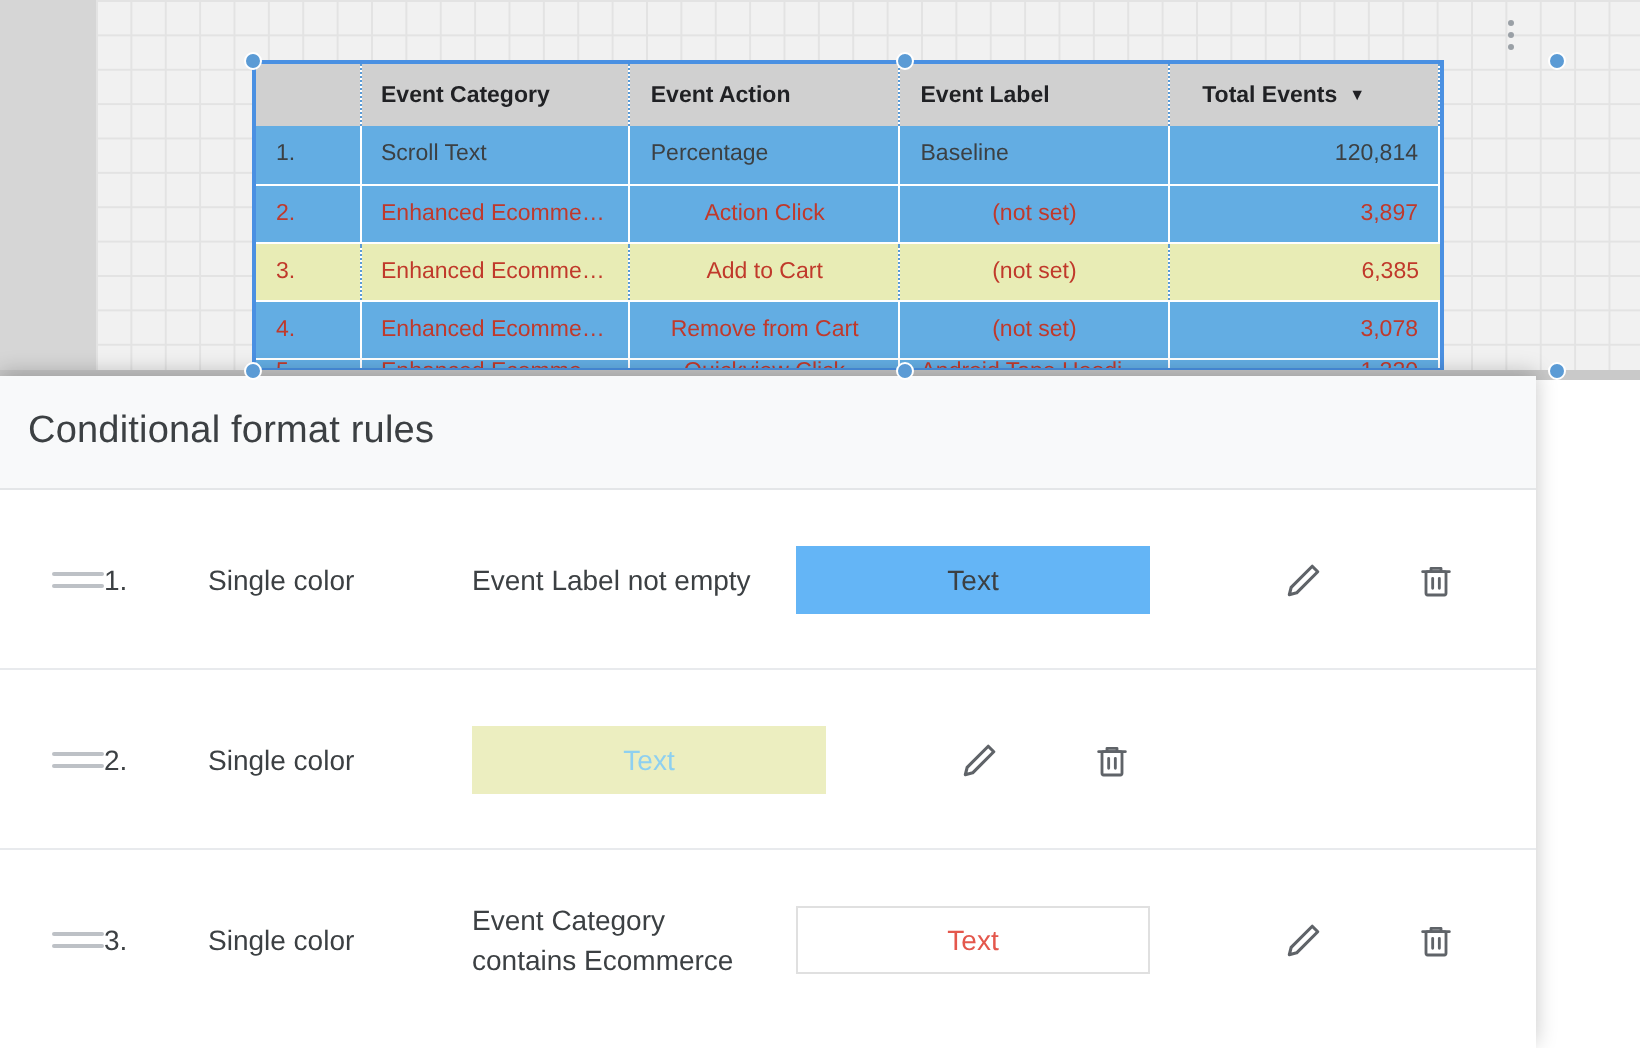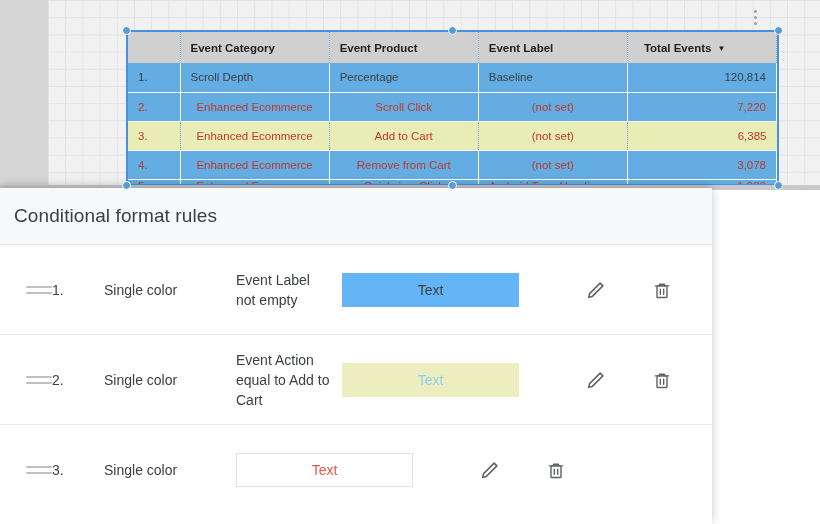--- a/index.html
+++ b/index.html
@@ -39,21 +39,21 @@
     width: 14px; height: 26px;
     display: flex; flex-direction: column;
     align-items: center; justify-content: center; gap: 3px;
     cursor: pointer;
   }
   #kebab-menu i { width: 3px; height: 3px; border-radius: 50%; background: #9aa0a6; display: block; }
 
   
   #table-component {
     position: absolute; left: 126px; top: 30px;
-    width: 653px; height: 156px;
+    width: 596px; height: 156px;
     border: 2px solid #4a90e2;
     background: #fff;
     overflow: hidden;
   }
   .sel-handle {
     position: absolute; width: 9px; height: 9px;
     background: #5b9bd5; border: 1.5px solid #ffffff; border-radius: 50%;
     z-index: 12;
   }
   .sel-handle.h-tl { left: 122px; top: 26px; }
@@ -85,21 +85,21 @@
   tbody tr.highlight-yellow td { border-right: 1px dotted #5b9bd5; }
   tbody tr.highlight-yellow td:last-child { border-right: none; }
   td.col-idx { width: 52px; text-align: left; }
   td.col-total { text-align: right; }
   .txt-dark { color: #3c4043; }
   .txt-red  { color: #c0392b; text-align: center; }
   tr.row-clip td { height: 14px; padding-top: 0; padding-bottom: 0; }
 
   
   #rules-dialog {
-    position: absolute; left: 0; top: 188px; width: 712px; height: 336px;
+    position: absolute; left: 0; top: 188px; width: 768px; height: 336px;
     background: #ffffff;
     box-shadow: 0 -2px 10px rgba(0,0,0,0.22);
     overflow: hidden;
   }
   #dialog-header {
     height: 57px; background: #f8f9fa;
     border-bottom: 1px solid #e4e6e8;
     display: flex; align-items: center; padding: 0 14px;
   }
   #dialog-title { font-size: 19px; color: #3c4043; font-weight: normal; letter-spacing: .1px; }
@@ -140,39 +140,39 @@
     <i></i>
     <i></i>
   </div>
 
   <div id="table-component">
     <table class="data-table">
       <thead>
         <tr>
           <th class="col-idx"></th>
           <th>Event Category</th>
-          <th>Event Product</th>
+          <th>Event Action</th>
           <th>Event Label</th>
           <th class="col-total"><span>Total Events</span><span class="sort-caret">▼</span></th>
         </tr>
       </thead>
       <tbody id="table-body">
           <tr class="row-even">
             <td class="col-idx txt-dark">1.</td>
-            <td class="txt-dark">Scroll Depth</td>
+            <td class="txt-dark">Scroll Text</td>
             <td class="txt-dark">Percentage</td>
             <td class="txt-dark">Baseline</td>
             <td class="col-total txt-dark">120,814</td>
           </tr>
           <tr class="row-even">
             <td class="col-idx txt-red">2.</td>
             <td class="txt-red">Enhanced Ecommerce</td>
-            <td class="txt-red">Scroll Click</td>
+            <td class="txt-red">Action Click</td>
             <td class="txt-red">(not set)</td>
-            <td class="col-total txt-red">7,220</td>
+            <td class="col-total txt-red">3,897</td>
           </tr>
           <tr class="highlight-yellow">
             <td class="col-idx txt-red">3.</td>
             <td class="txt-red">Enhanced Ecommerce</td>
             <td class="txt-red">Add to Cart</td>
             <td class="txt-red">(not set)</td>
             <td class="col-total txt-red">6,385</td>
           </tr>
           <tr class="row-even">
             <td class="col-idx txt-red">4.</td>
@@ -231,21 +231,20 @@
           </div>
         </div>
       </div>
       <div class="rule-row">
         <div class="drag-handle">
           <i></i>
           <i></i>
         </div>
         <div class="rule-index">2.</div>
         <div class="rule-type">Single color</div>
-        <div class="rule-condition">Event Action equal to Add to Cart</div>
         <div class="rule-preview preview-yellow">Text</div>
         <div class="rule-actions">
           <div class="icon-btn">
             <svg width="22" height="22" viewBox="0 0 24 24" fill="none" stroke="currentColor" stroke-width="1.7" stroke-linecap="round" stroke-linejoin="round">
               <path d="M16.5 4.5l3 3L8 19l-4 1 1-4z"></path>
             </svg>
           </div>
           <div class="icon-btn">
             <svg width="20" height="22" viewBox="0 0 24 24" fill="none" stroke="currentColor" stroke-width="1.7" stroke-linecap="round" stroke-linejoin="round">
               <path d="M4 7h16"></path>
@@ -256,20 +255,21 @@
           </div>
         </div>
       </div>
       <div class="rule-row">
         <div class="drag-handle">
           <i></i>
           <i></i>
         </div>
         <div class="rule-index">3.</div>
         <div class="rule-type">Single color</div>
+        <div class="rule-condition">Event Category contains Ecommerce</div>
         <div class="rule-preview preview-white">Text</div>
         <div class="rule-actions">
           <div class="icon-btn">
             <svg width="22" height="22" viewBox="0 0 24 24" fill="none" stroke="currentColor" stroke-width="1.7" stroke-linecap="round" stroke-linejoin="round">
               <path d="M16.5 4.5l3 3L8 19l-4 1 1-4z"></path>
             </svg>
           </div>
           <div class="icon-btn">
             <svg width="20" height="22" viewBox="0 0 24 24" fill="none" stroke="currentColor" stroke-width="1.7" stroke-linecap="round" stroke-linejoin="round">
               <path d="M4 7h16"></path>

